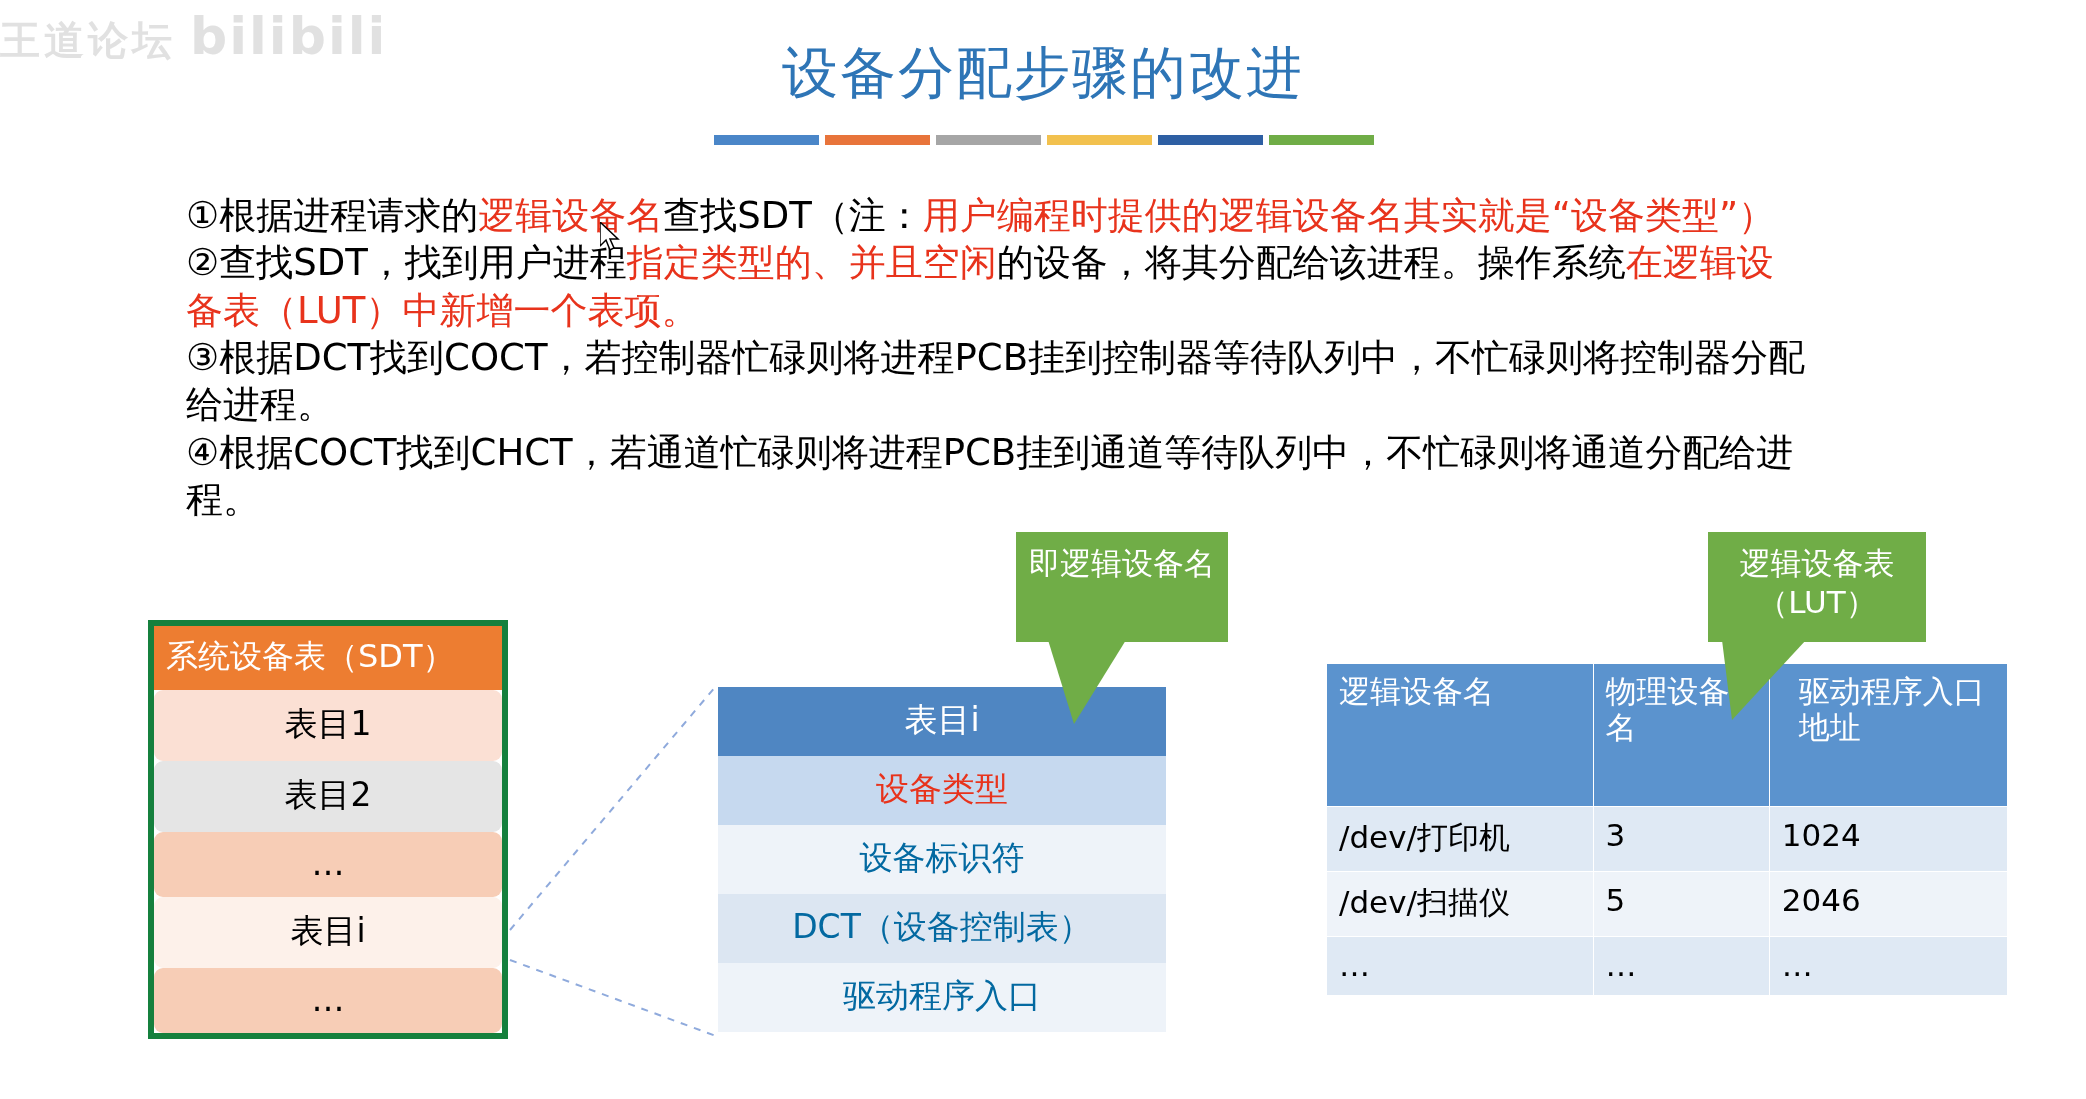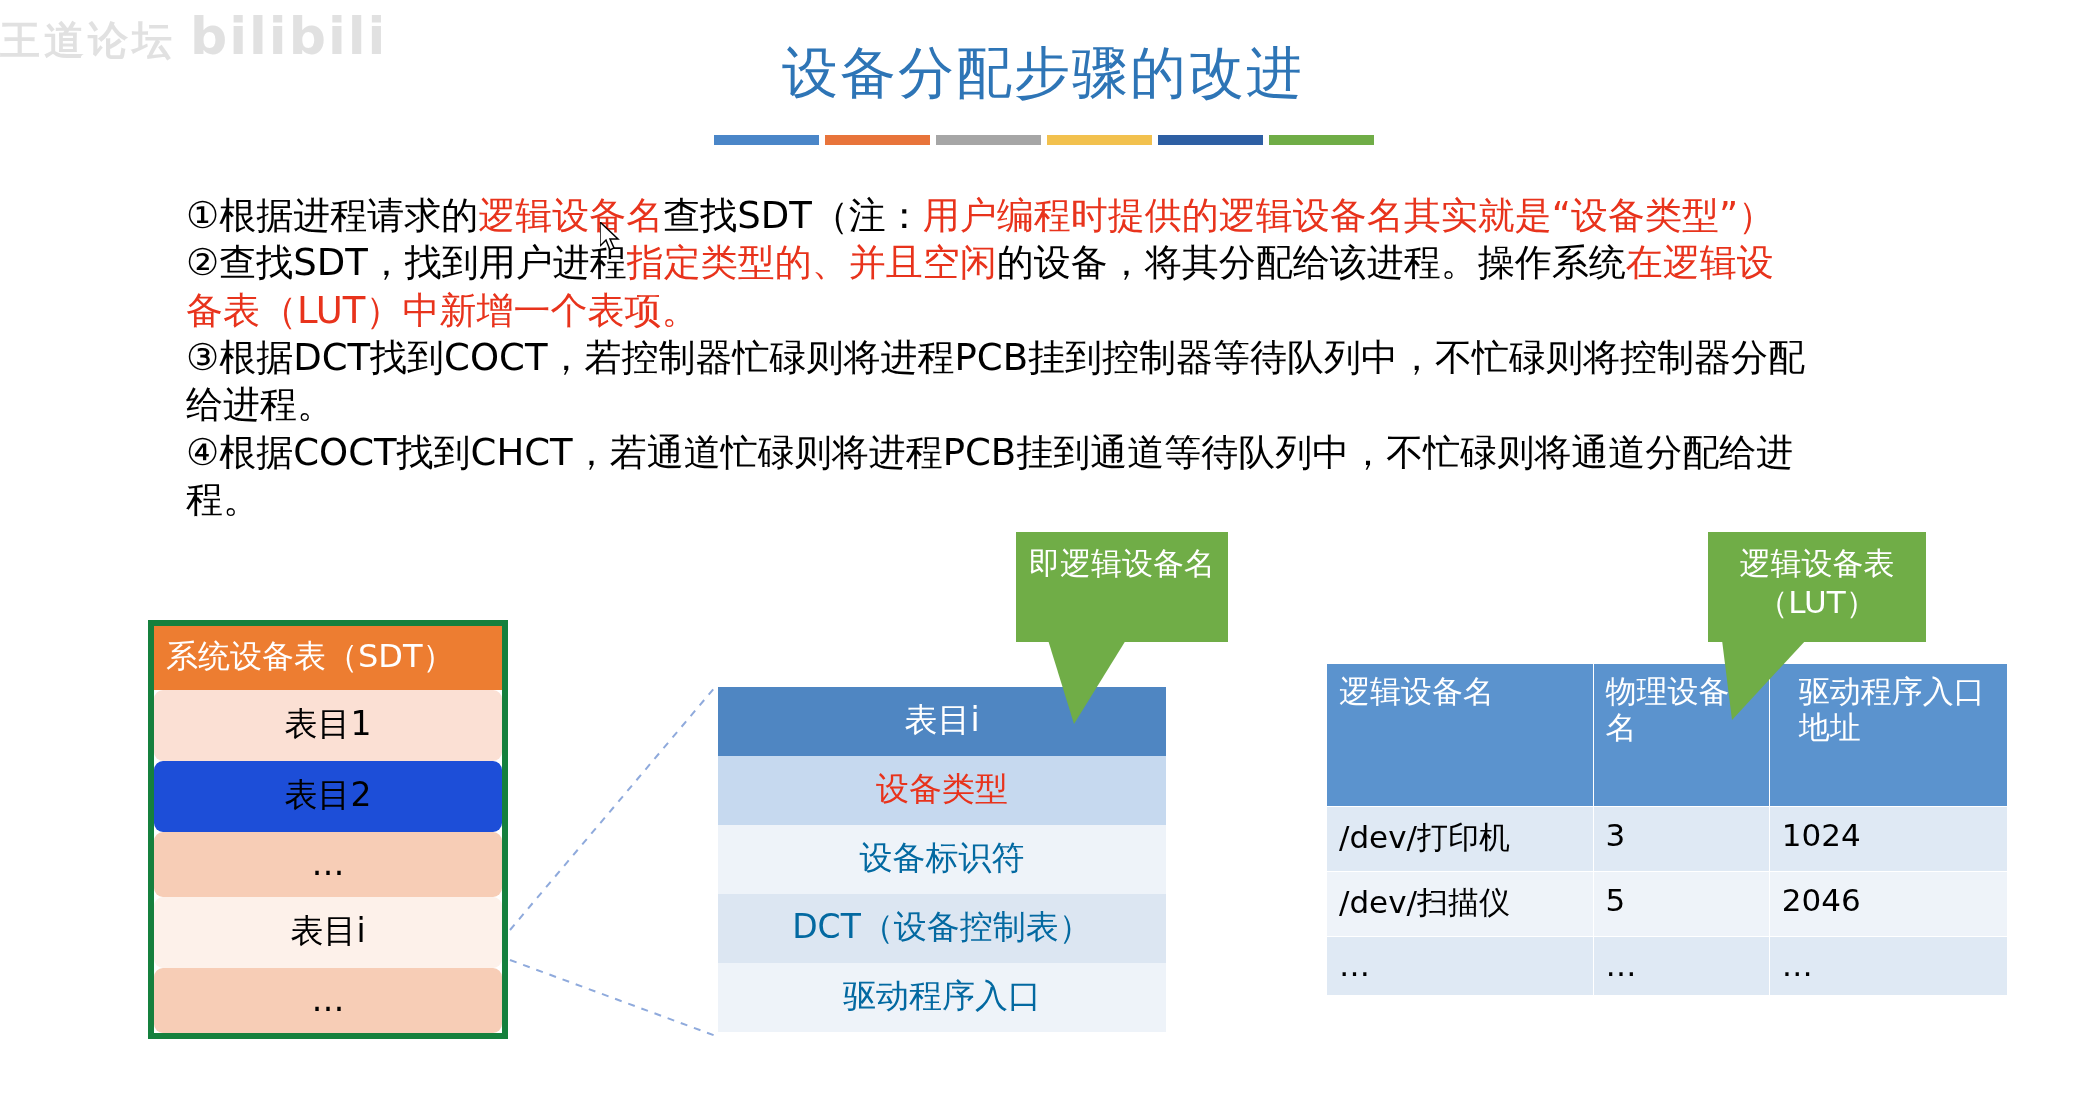--- a/index.html
+++ b/index.html
@@ -95,21 +95,21 @@
   }
   .sdt .row {
     font-size: 33px;
     text-align: center;
     padding: 12px 0 14px 0;
     color: #000;
     font-family: "DejaVu Sans", sans-serif;
     border-radius: 9px;
   }
   .sdt .r1 { background: #fbe0d4; }
-  .sdt .r2 { background: #1d4ed8; }
+  .sdt .r2 { background: #e5e5e5; }
   .sdt .r3 { background: #f7cdb6; }
   .sdt .r4 { background: #fdf1ea; }
   .sdt .r5 { background: #f7cdb6; }
 
   
   .itemtab {
     position: absolute;
     left: 718px;
     top: 687px;
     width: 448px;

